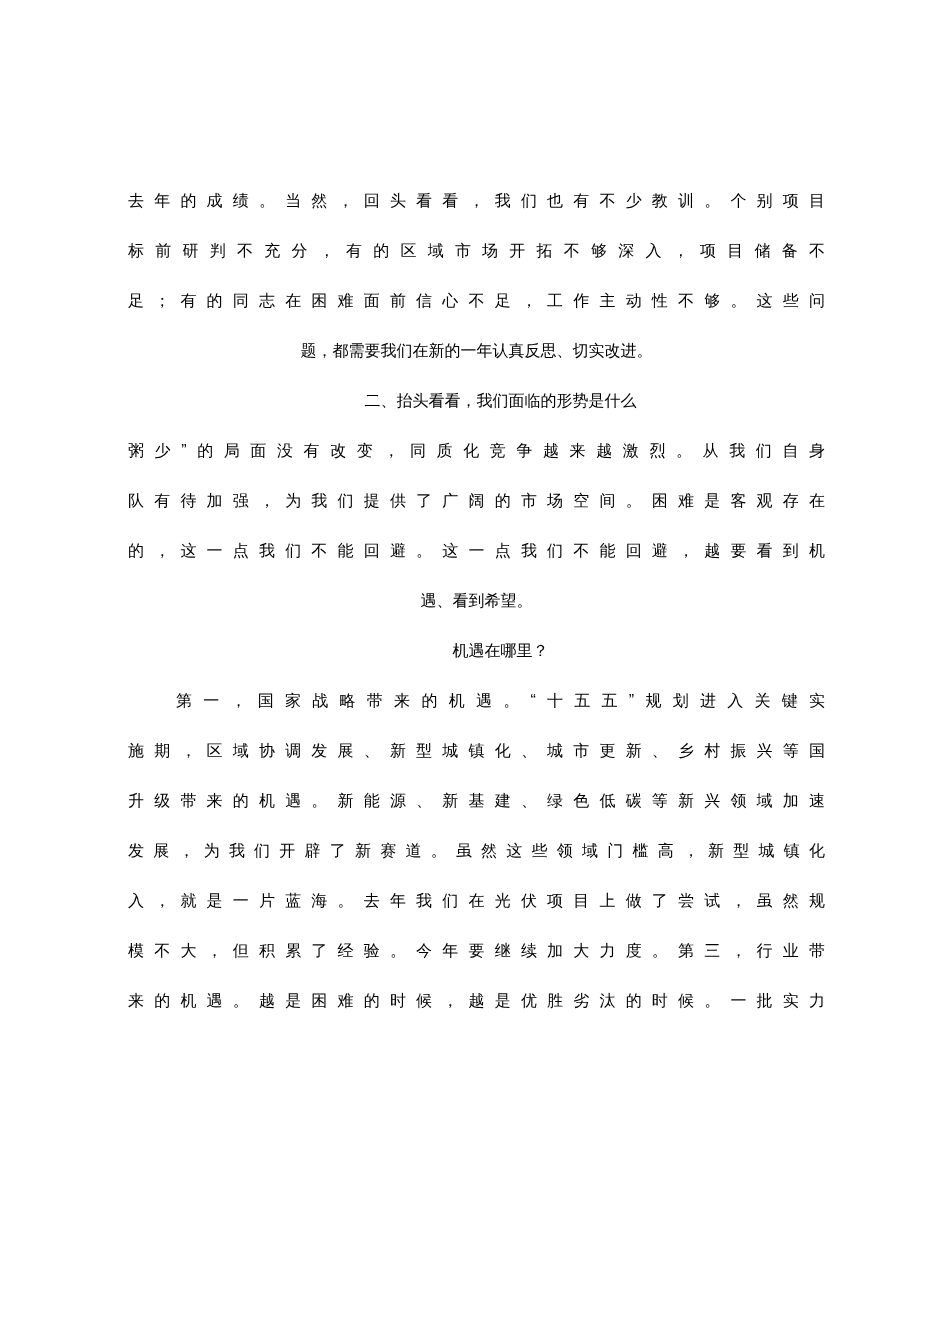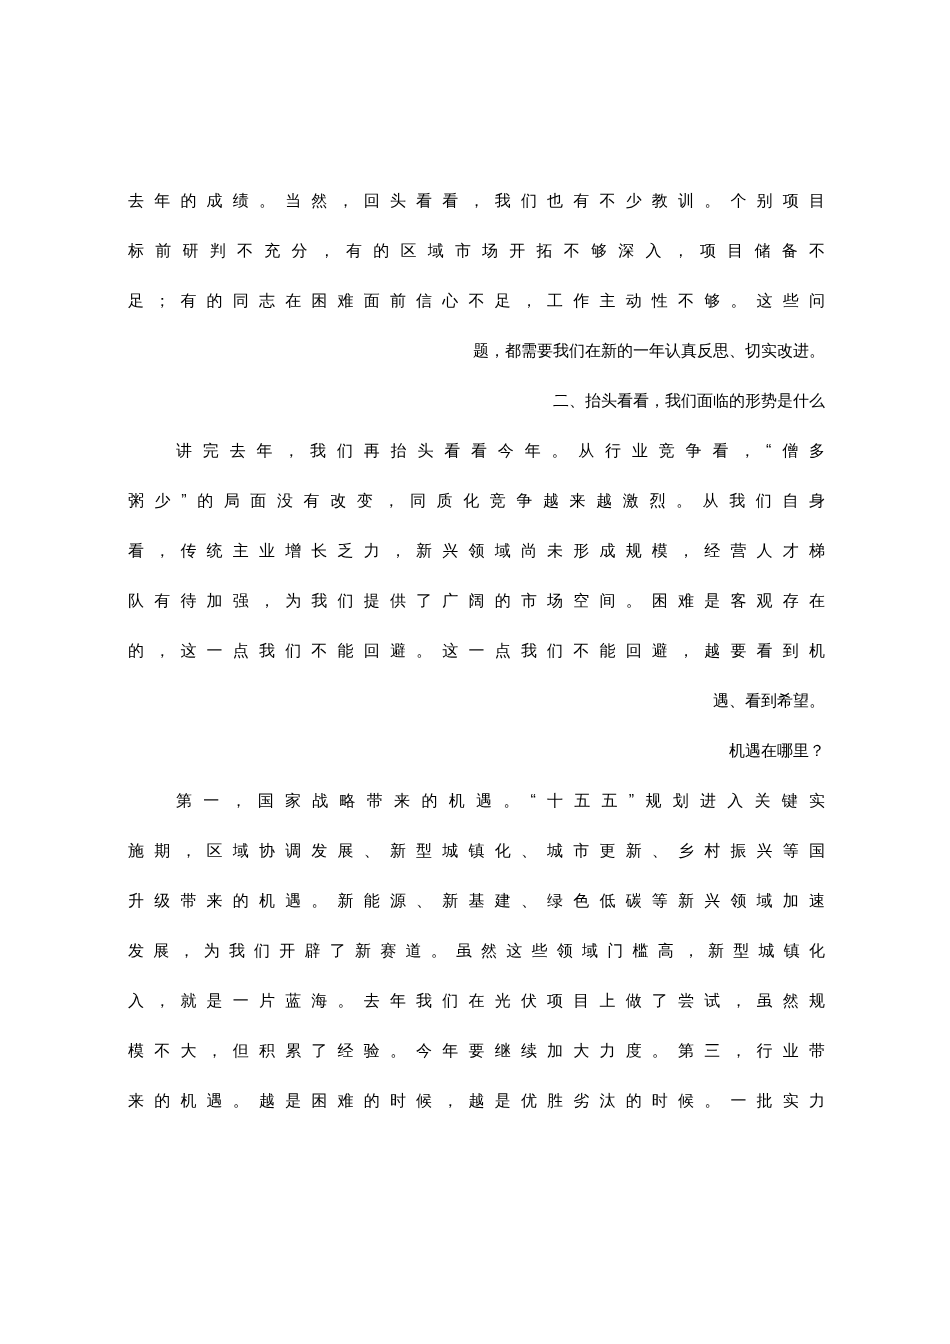--- a/index.html
+++ b/index.html
@@ -31,21 +31,21 @@
     letter-spacing: 0;
   }
   .paragraph {
     margin: 0;
     padding: 0;
   }
   .line {
     width: 100%;
     height: 50px;
     white-space: nowrap;
-    text-align: right;
+    text-align: center;
   }
   .line.fill {
     white-space: normal;
     text-align: justify;
     text-align-last: justify;
     text-justify: inter-character;
   }
   .line.indent {
     text-indent: 48px;
   }
@@ -61,23 +61,21 @@
       <div class="paragraph body">
         <div class="line fill">去年的成绩。当然，回头看看，我们也有不少教训。个别项目</div>
         <div class="line fill">标前研判不充分，有的区域市场开拓不够深入，项目储备不</div>
         <div class="line fill">足；有的同志在困难面前信心不足，工作主动性不够。这些问</div>
         <div class="line">题，都需要我们在新的一年认真反思、切实改进。</div>
       </div>
       <div class="paragraph heading">
         <div class="line indent">二、抬头看看，我们面临的形势是什么</div>
       </div>
       <div class="paragraph body">
-        <div class="line fill indent">讲完去年，我们再抬头看看今年。从行业竞争看，“僧多</div>
         <div class="line fill">粥少”的局面没有改变，同质化竞争越来越激烈。从我们自身</div>
-        <div class="line fill">看，传统主业增长乏力，新兴领域尚未形成规模，经营人才梯</div>
         <div class="line fill">队有待加强，为我们提供了广阔的市场空间。困难是客观存在</div>
         <div class="line fill">的，这一点我们不能回避。这一点我们不能回避，越要看到机</div>
         <div class="line">遇、看到希望。</div>
       </div>
       <div class="paragraph body">
         <div class="line indent">机遇在哪里？</div>
       </div>
       <div class="paragraph body">
         <div class="line fill indent">第一，国家战略带来的机遇。“十五五”规划进入关键实</div>
         <div class="line fill">施期，区域协调发展、新型城镇化、城市更新、乡村振兴等国</div>

